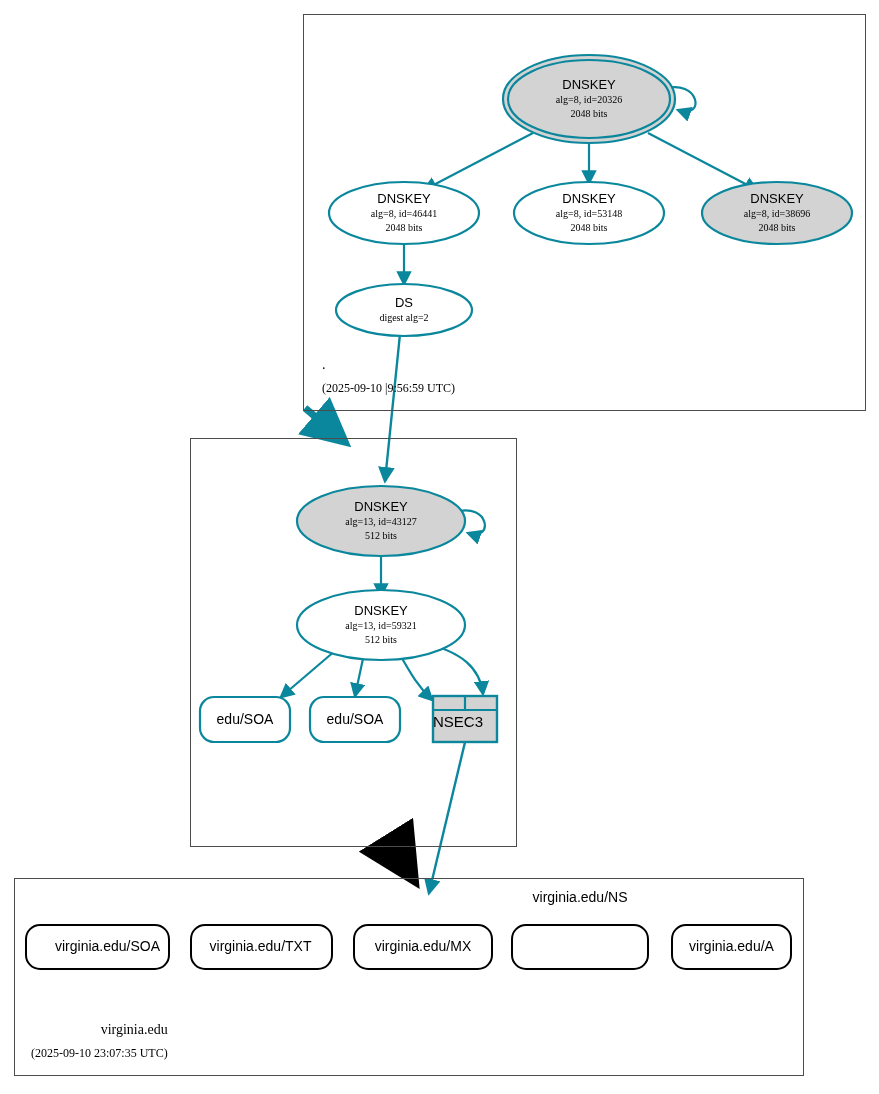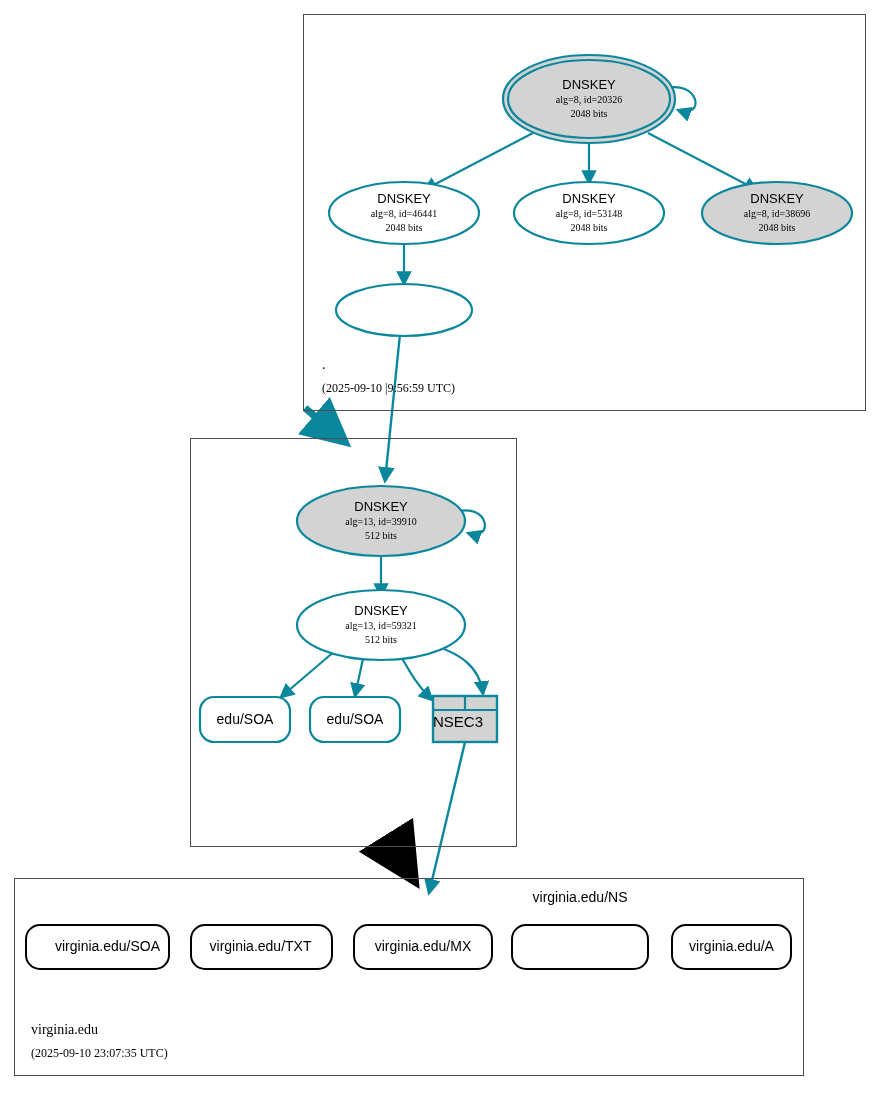--- a/index.html
+++ b/index.html
@@ -113,21 +113,21 @@
   <div class="zone-box" style="left:303px;top:14px;width:563px;height:397px;"></div>
   <div class="zone-box" style="left:190px;top:438px;width:327px;height:409px;"></div>
   <div class="zone-box" style="left:14px;top:878px;width:790px;height:198px;"></div>
 
   <div class="zone-label" style="left:322px;top:357px;">
     <div class="zone-name">.</div>
     <div class="zone-time" style="margin-top:8px;">(2025-09-10 |9:56:59 UTC)</div>
   </div>
 
 
-  <div class="zone-label" style="left:31px;top:1022px;">
+  <div class="zone-label" style="left:31px;top:1022px;text-align:right;">
     <div class="zone-name">virginia.edu</div>
     <div class="zone-time" style="margin-top:8px;">(2025-09-10 23:07:35 UTC)</div>
   </div>
 
   <div class="node-text" style="left:489px;top:76px;width:200px;">
     <div class="nt-title">DNSKEY</div>
     <div class="nt-sub">alg=8, id=20326</div>
     <div class="nt-sub">2048 bits</div>
   </div>
 
@@ -142,24 +142,28 @@
     <div class="nt-sub">alg=8, id=53148</div>
     <div class="nt-sub">2048 bits</div>
   </div>
 
   <div class="node-text" style="left:677px;top:190px;width:200px;">
     <div class="nt-title">DNSKEY</div>
     <div class="nt-sub">alg=8, id=38696</div>
     <div class="nt-sub">2048 bits</div>
   </div>
 
+  <div class="node-text" style="left:304px;top:294px;width:200px;">
+    <div class="nt-title">DS</div>
+    <div class="nt-sub">digest alg=2</div>
+  </div>
 
   <div class="node-text" style="left:281px;top:498px;width:200px;">
     <div class="nt-title">DNSKEY</div>
-    <div class="nt-sub">alg=13, id=39910</div>
+    <div class="nt-sub">alg=13, id=43127</div>
     <div class="nt-sub">512 bits</div>
   </div>
 
   <div class="node-text" style="left:281px;top:602px;width:200px;">
     <div class="nt-title">DNSKEY</div>
     <div class="nt-sub">alg=13, id=59321</div>
     <div class="nt-sub">512 bits</div>
   </div>
 
   <div class="node-text rrset-text" style="left:200px;top:711px;width:90px;">edu/SOA</div>

